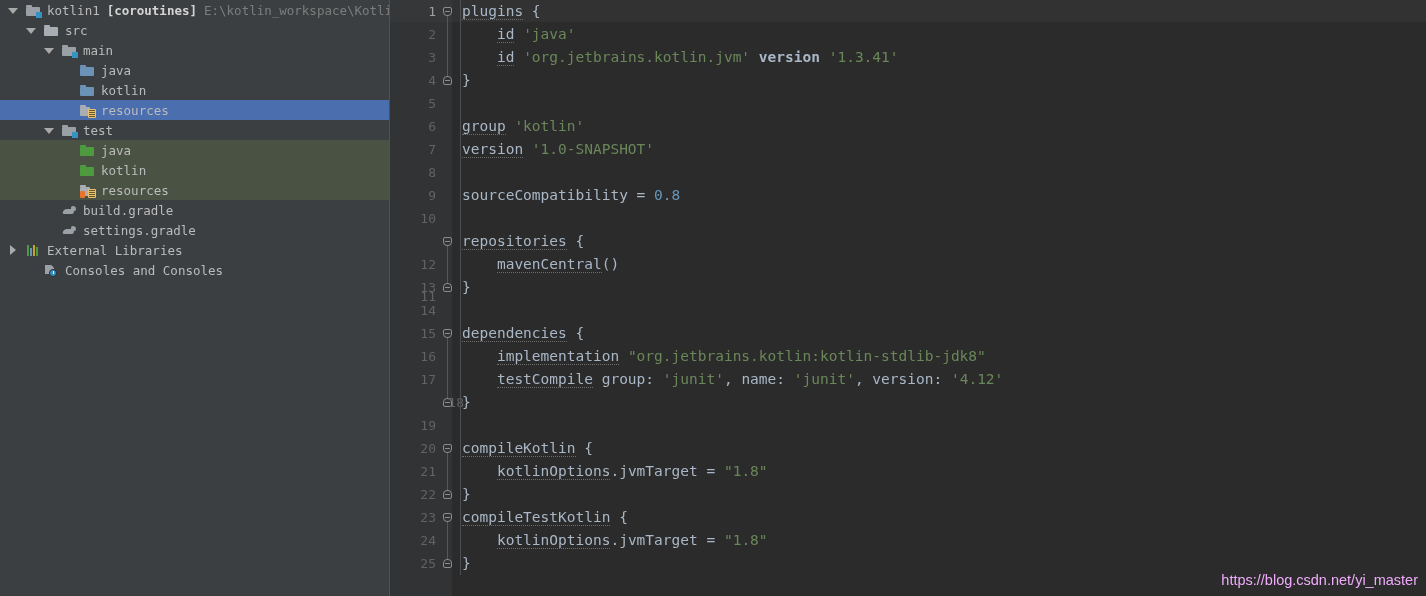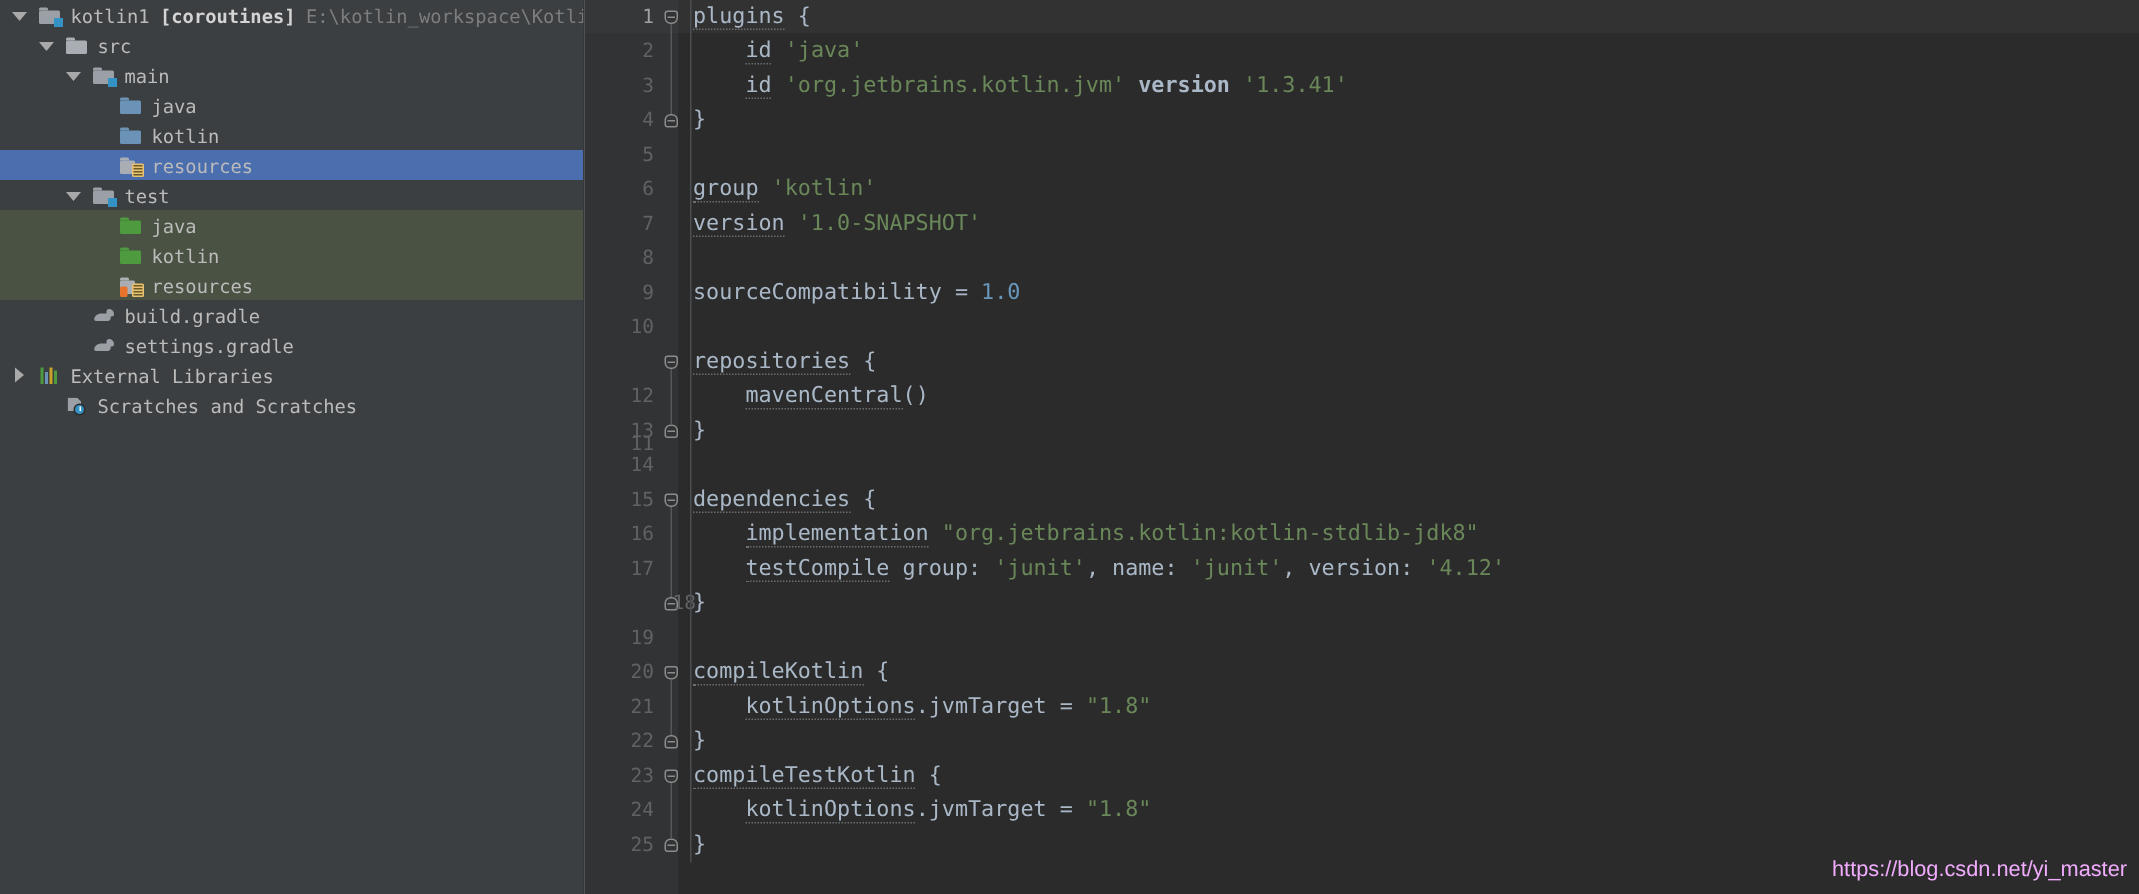--- a/index.html
+++ b/index.html
@@ -417,21 +417,21 @@
           <span class="label">External Libraries</span>
         </div>
         <div class="tree-row" style="top: 260px; position: absolute; left: 0px; width: 389px; padding-left: 26px;">
           <span class="arrow " style="margin-right: 6px;"></span>
           <span class="icon-box">
             <span class="scratch-ico">
               <span class="pg"></span>
               <span class="clk"></span>
             </span>
           </span>
-          <span class="label">Scratches and Scratches</span>
+          <span class="label">Consoles and Consoles</span>
         </div>
       </div>
   </div>
 
   <div id="editor">
     <div id="top-strip"></div>
     <div id="gutter">
       <div id="top-strip-gutter"></div>
     </div>
     <div class="divider-v"></div>
@@ -481,21 +481,21 @@
       </div>
     <div id="code-area">
         <div class="code-line" style="top: 0px; padding-left: 10px;"><span class="tok-def dotted">plugins</span><span class="tok-punc"> {</span></div>
         <div class="code-line" style="top: 23px; padding-left: 10px;"><span class="tok-punc">    </span><span class="tok-def dotted">id</span><span class="tok-punc"> </span><span class="tok-str">'java'</span></div>
         <div class="code-line" style="top: 46px; padding-left: 10px;"><span class="tok-punc">    </span><span class="tok-def dotted">id</span><span class="tok-punc"> </span><span class="tok-str">'org.jetbrains.kotlin.jvm'</span><span class="tok-punc"> </span><span class="tok-kw">version</span><span class="tok-punc"> </span><span class="tok-str">'1.3.41'</span></div>
         <div class="code-line" style="top: 69px; padding-left: 10px;"><span class="tok-punc">}</span></div>
         <div class="code-line" style="top: 92px; padding-left: 10px;"></div>
         <div class="code-line" style="top: 115px; padding-left: 10px;"><span class="tok-def dotted">group</span><span class="tok-punc"> </span><span class="tok-str">'kotlin'</span></div>
         <div class="code-line" style="top: 138px; padding-left: 10px;"><span class="tok-def dotted">version</span><span class="tok-punc"> </span><span class="tok-str">'1.0-SNAPSHOT'</span></div>
         <div class="code-line" style="top: 161px; padding-left: 10px;"></div>
-        <div class="code-line" style="top: 184px; padding-left: 10px;"><span class="tok-punc">sourceCompatibility</span><span class="tok-punc"> = </span><span class="tok-num">1.0</span></div>
+        <div class="code-line" style="top: 184px; padding-left: 10px;"><span class="tok-punc">sourceCompatibility</span><span class="tok-punc"> = </span><span class="tok-num">0.8</span></div>
         <div class="code-line" style="top: 207px; padding-left: 10px;"></div>
         <div class="code-line" style="top: 230px; padding-left: 10px;"><span class="tok-def dotted">repositories</span><span class="tok-punc"> {</span></div>
         <div class="code-line" style="top: 253px; padding-left: 10px;"><span class="tok-punc">    </span><span class="tok-def dotted">mavenCentral</span><span class="tok-punc">()</span></div>
         <div class="code-line" style="top: 276px; padding-left: 10px;"><span class="tok-punc">}</span></div>
         <div class="code-line" style="top: 299px; padding-left: 10px;"></div>
         <div class="code-line" style="top: 322px; padding-left: 10px;"><span class="tok-def dotted">dependencies</span><span class="tok-punc"> {</span></div>
         <div class="code-line" style="top: 345px; padding-left: 10px;"><span class="tok-punc">    </span><span class="tok-def dotted">implementation</span><span class="tok-punc"> </span><span class="tok-str">"org.jetbrains.kotlin:kotlin-stdlib-jdk8"</span></div>
         <div class="code-line" style="top: 368px; padding-left: 10px;"><span class="tok-punc">    </span><span class="tok-def dotted">testCompile</span><span class="tok-punc"> group</span><span class="tok-punc">:</span><span class="tok-punc"> </span><span class="tok-str">'junit'</span><span class="tok-punc">, name</span><span class="tok-punc">:</span><span class="tok-punc"> </span><span class="tok-str">'junit'</span><span class="tok-punc">, version</span><span class="tok-punc">:</span><span class="tok-punc"> </span><span class="tok-str">'4.12'</span></div>
         <div class="code-line" style="top: 391px; padding-left: 10px;"><span class="tok-punc">}</span></div>
         <div class="code-line" style="top: 414px; padding-left: 10px;"></div>

